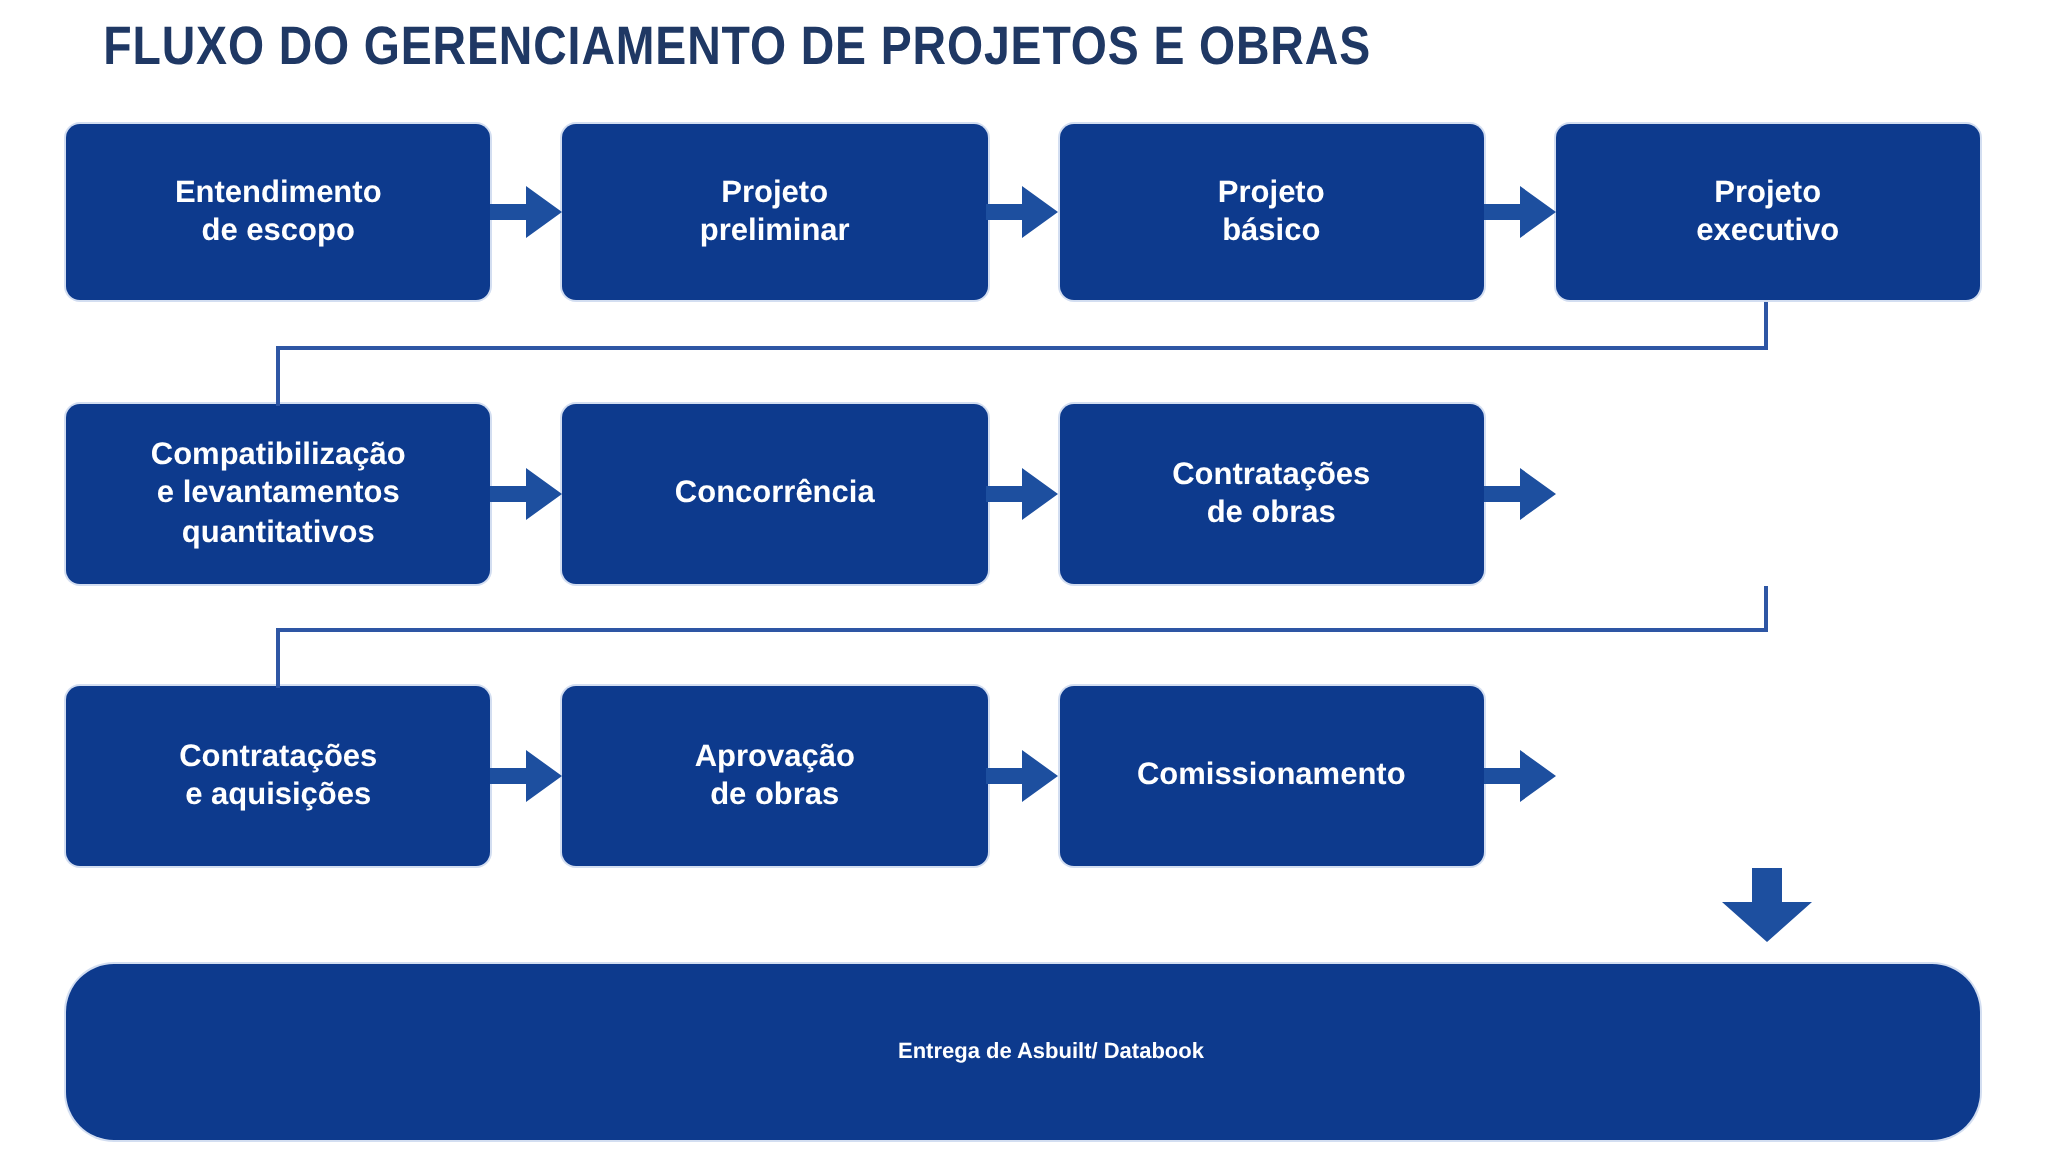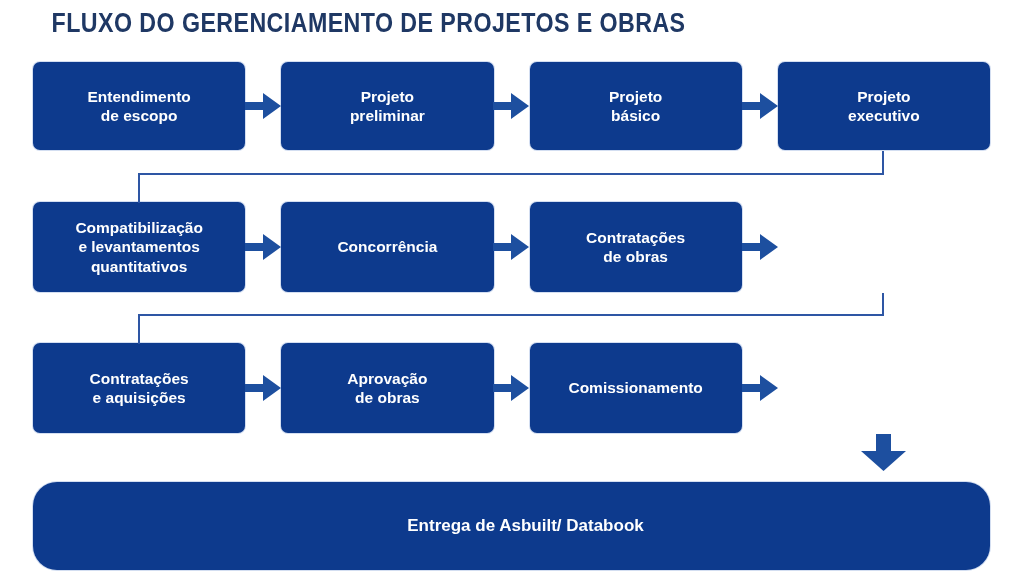--- a/index.html
+++ b/index.html
@@ -54,21 +54,21 @@
     padding:4px 8px;
   }
   .final-box{
     position:absolute;left:33px;top:482px;
     width:957px;height:88px;
     background:var(--box);
     border-radius:24px;
     display:flex;align-items:center;justify-content:center;
     color:var(--box_text);
     font-weight:bold;
-    font-size:17px;
+    font-size:11px;
     box-shadow:0 0 0 1px rgba(130,160,215,.35);
     padding-left:28px;
   }
   .harrow{position:absolute;width:36px;height:30px;}
   .harrow svg{display:block;}
   .harrow polygon{fill:var(--arrow);}
   .overlay{position:absolute;left:0;top:0;width:1024px;height:580px;pointer-events:none;}
   .overlay path{fill:none;stroke:var(--connector);stroke-width:2;}
   .overlay polygon{fill:var(--arrow);}
 </style>

